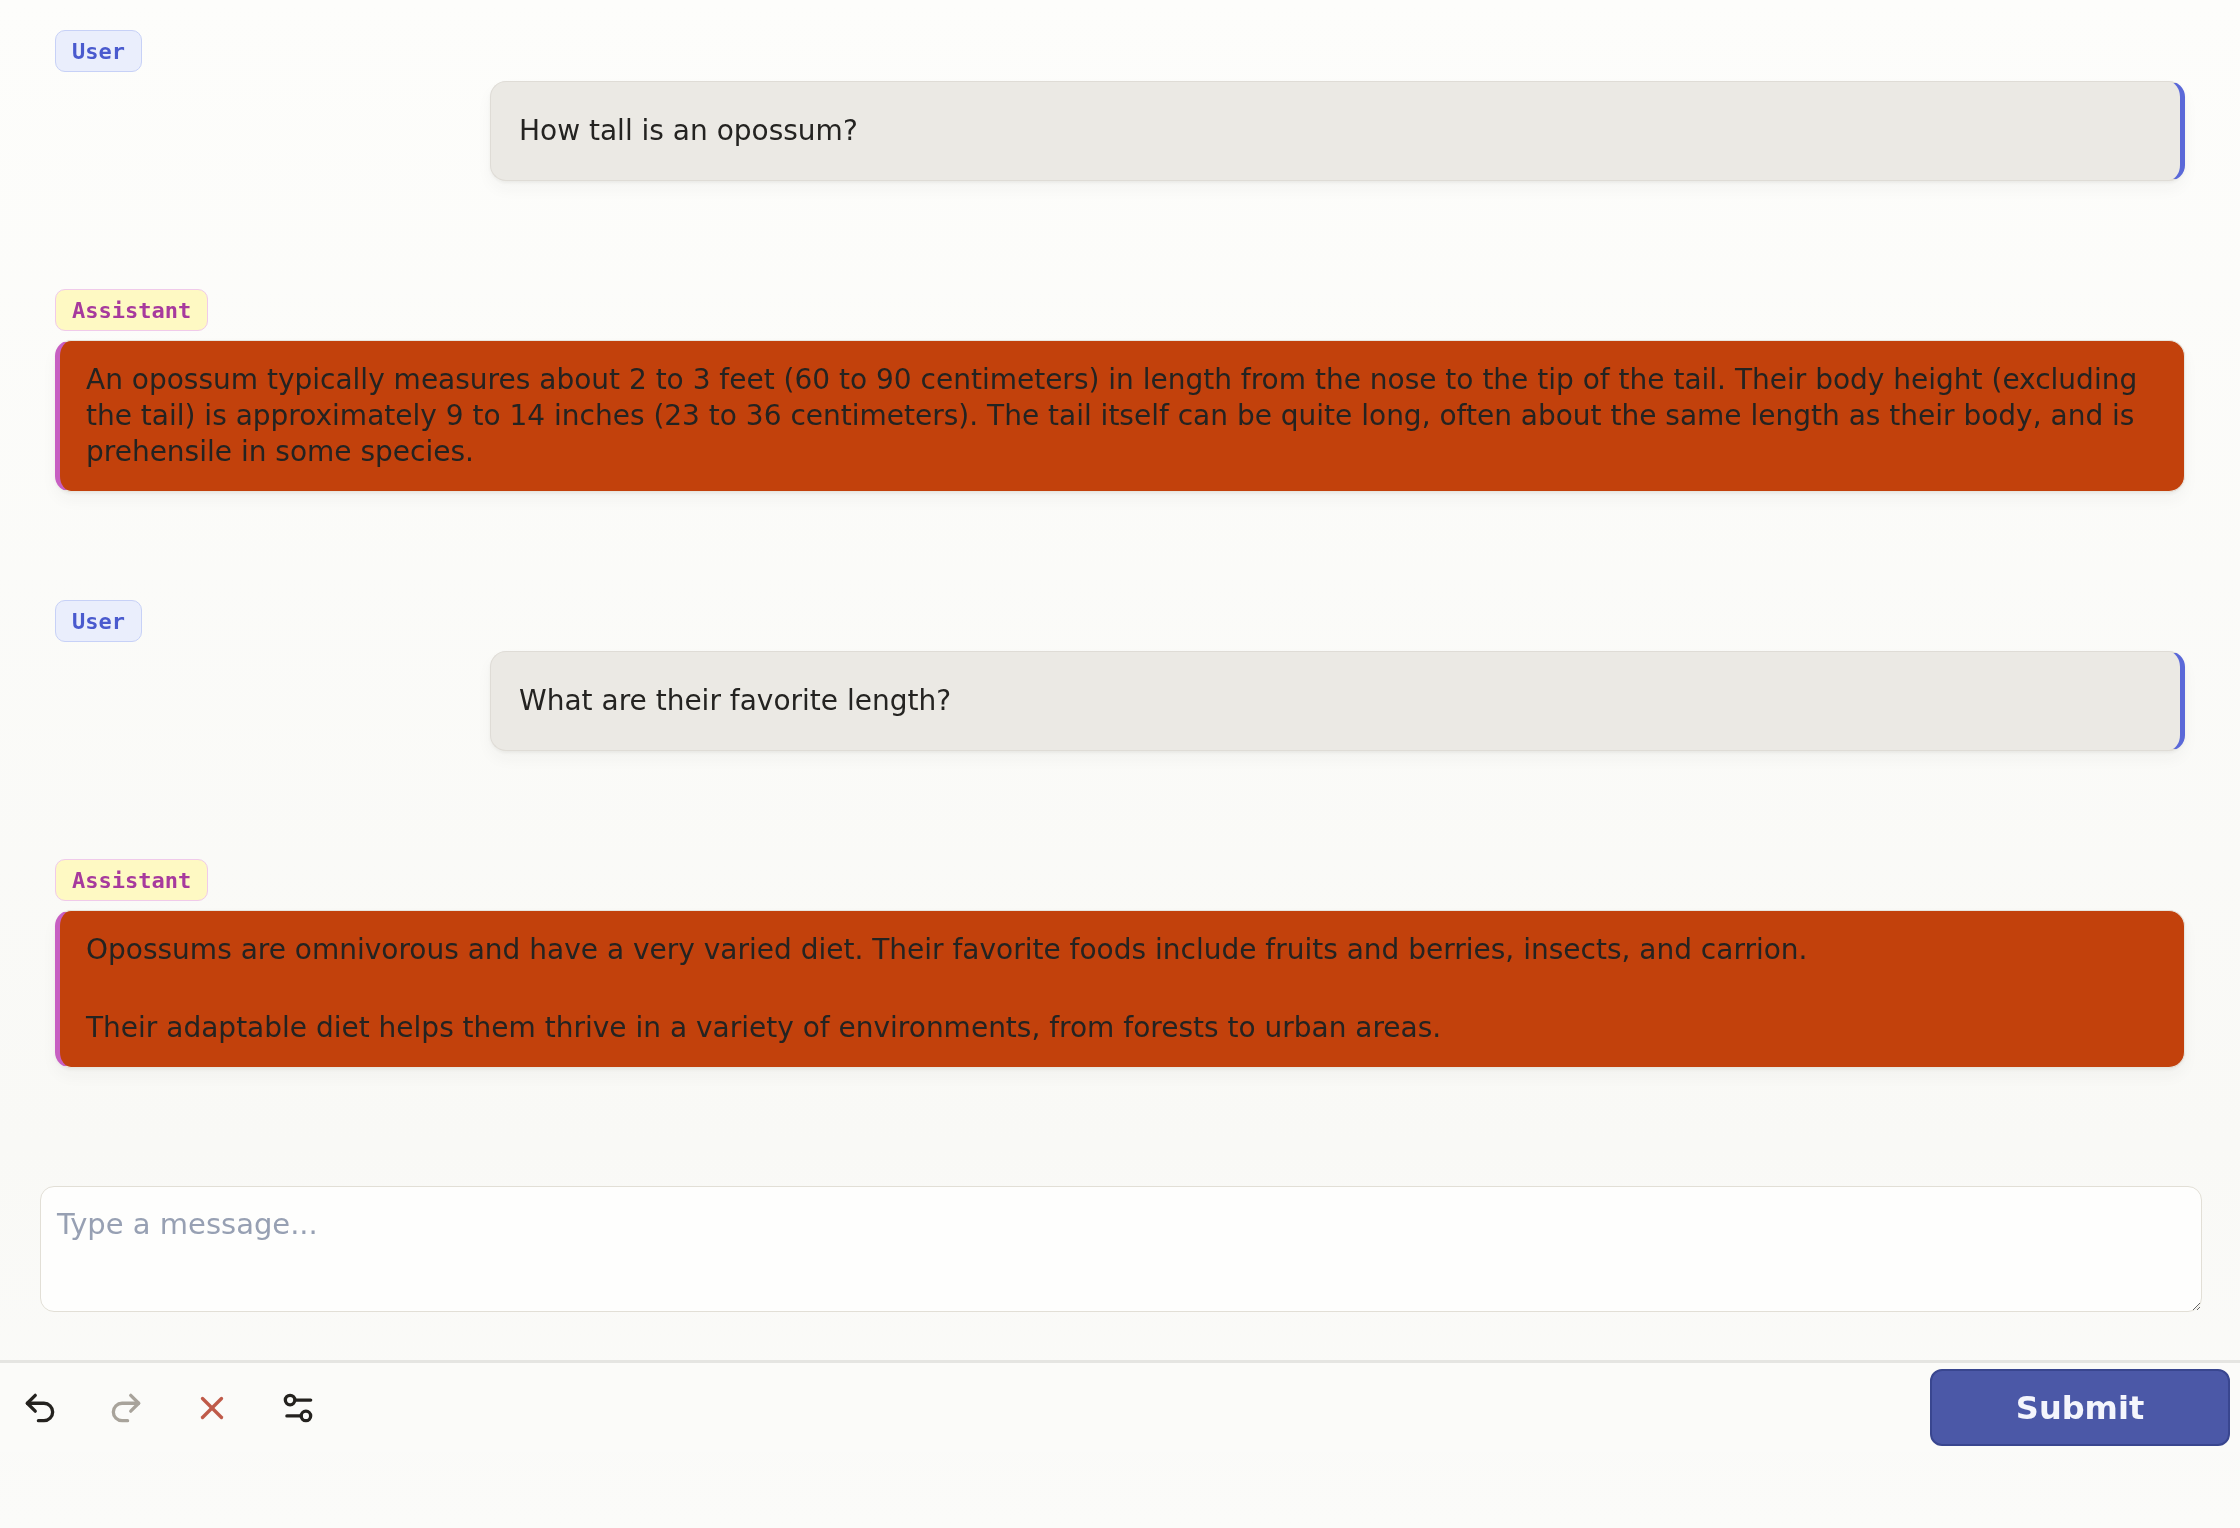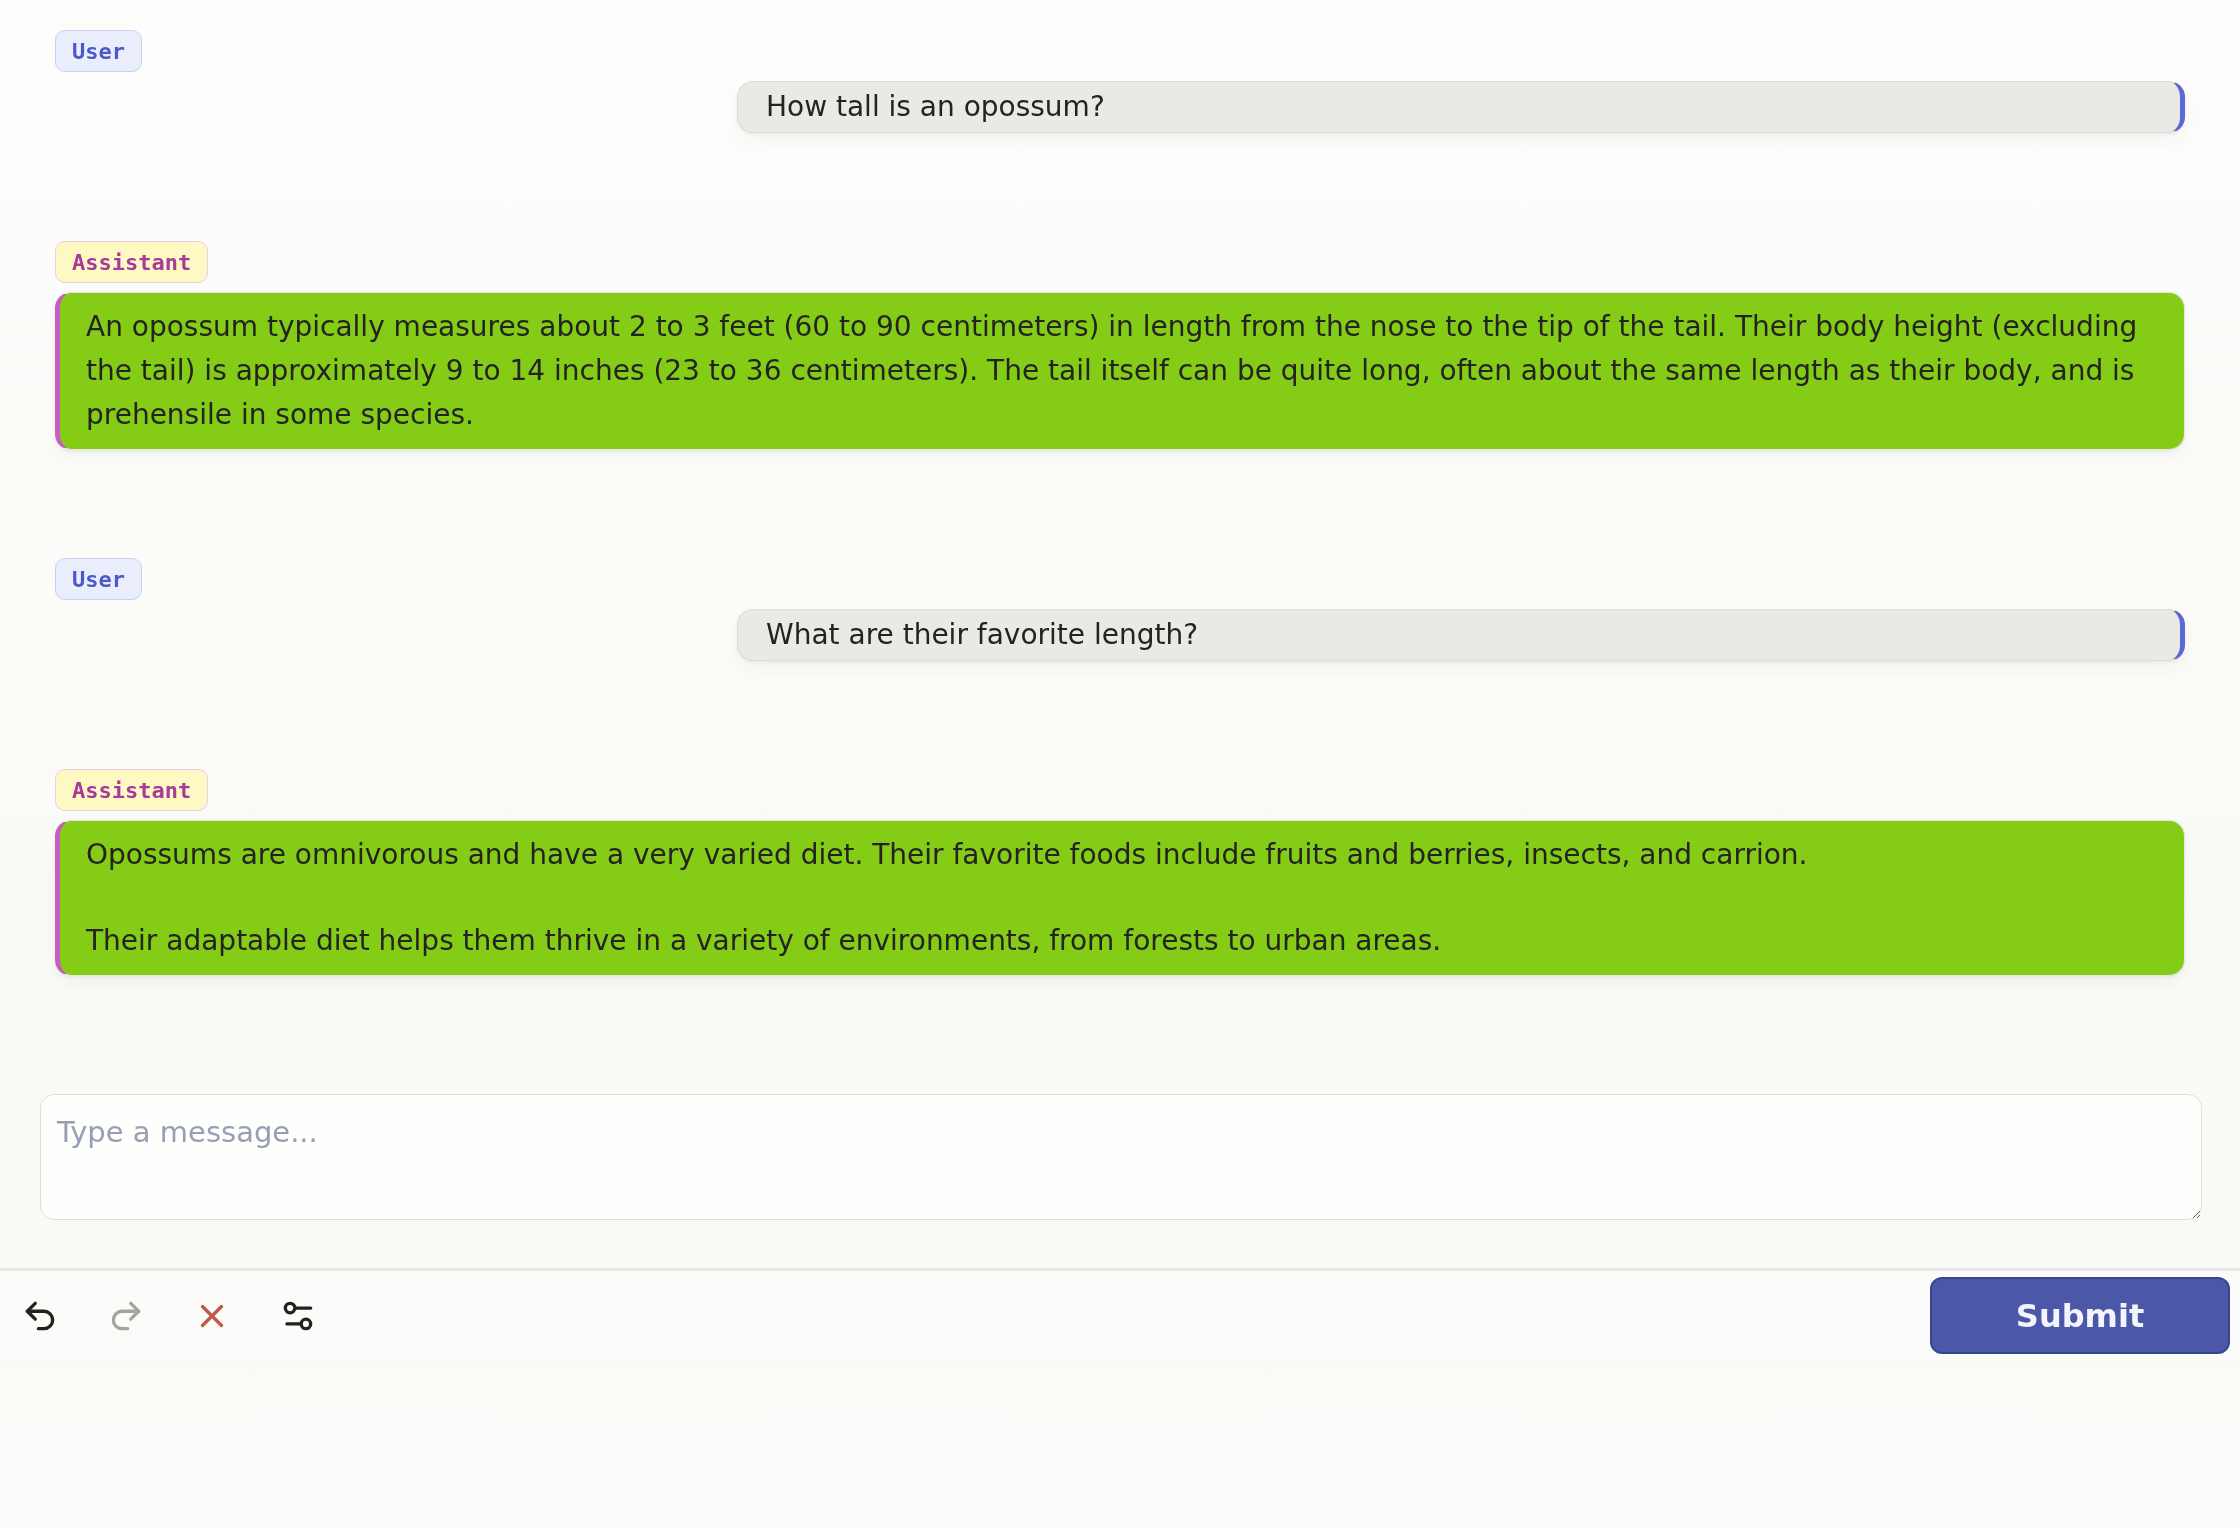--- a/index.html
+++ b/index.html
@@ -28,33 +28,33 @@
   }
   .badge.user      { background: #eaeefc; border: 1.5px solid #c7d1f7; color: #4a5ace; }
   .badge.assistant { background: #fef9c3; border: 1.5px solid #f0caea; color: #a73a9d; }
 
   .bubble {
     border-radius: 16px;
     font-size: 28px;
     box-shadow: 0 2px 3px rgba(60,55,40,0.05), 0 8px 16px rgba(60,55,40,0.04);
   }
   .bubble.user {
-    width: 1448px; margin-left: auto;
+    width: 1695px; margin-left: auto;
     background: #ebe9e4;
     border: 1.5px solid #dfdcd6;
     border-right: 5px solid #5a68d8;
-    padding: 9px 28px;
+    padding: 33px 28px;
     line-height: 32px;
   }
   .bubble.assistant {
-    background: #84cc16;
+    background: #c2410c;
     border: 1.5px solid #e8e5de;
     border-left: 5px solid #c75fc2;
-    padding: 12px 26px;
-    line-height: 44px;
+    padding: 21px 26px;
+    line-height: 36px;
   }
   .bubble.assistant p + p { margin-top: 42px; }
 
   
   .composer-area { padding: 0 38px 0 40px; margin-top: 118px; }
   textarea.message-input {
     display: block;
     width: 100%; height: 126px;
     border: 1.5px solid #e2dfd6;
     border-radius: 14px;

